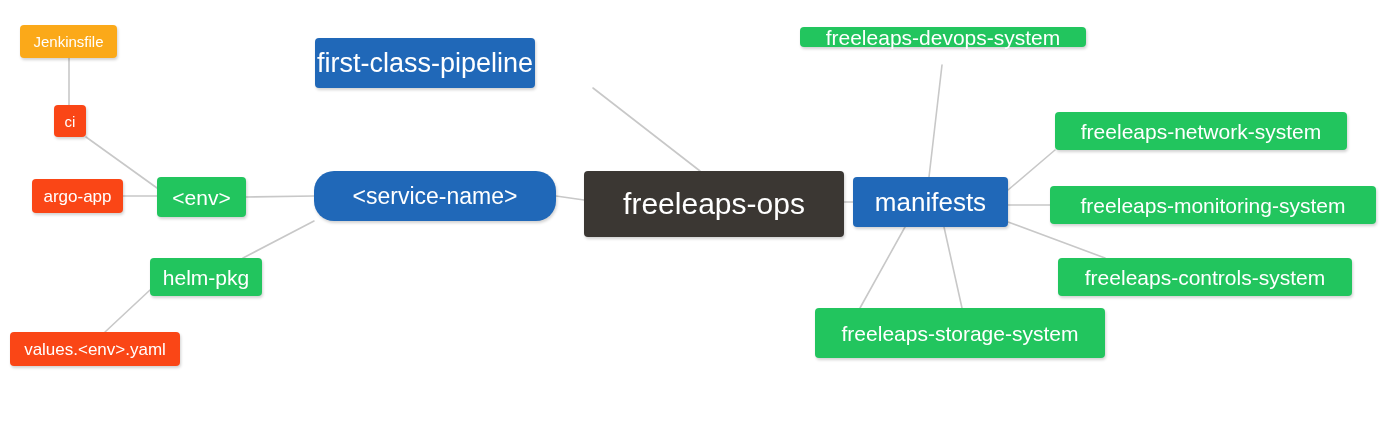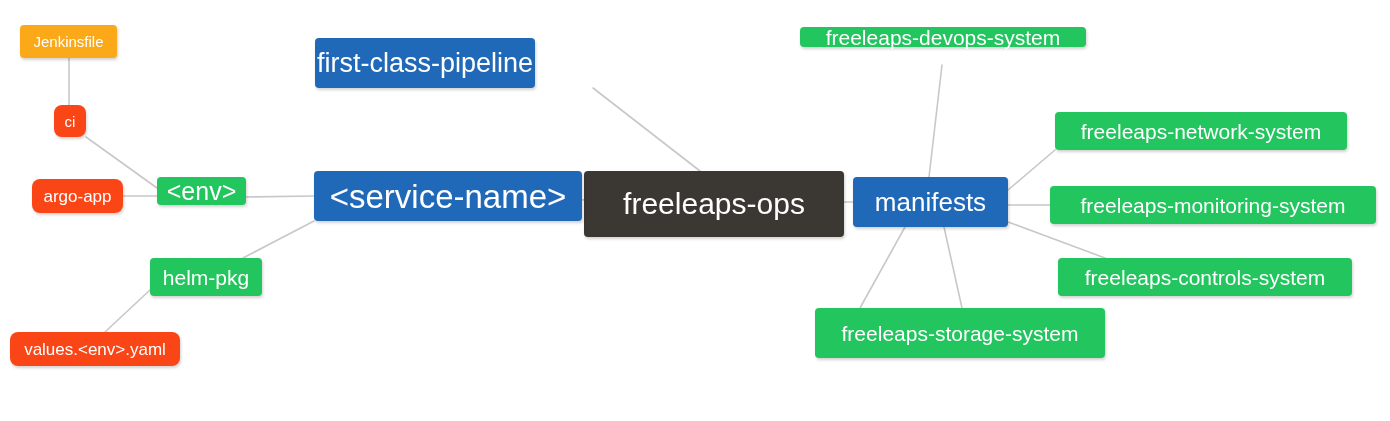--- a/index.html
+++ b/index.html
@@ -41,21 +41,21 @@
     padding: 0 12px;
   }
   .node-label {
     display: block;
     white-space: nowrap;
   }
   
   .n-root  { background: #3b3733; }
   .n-blue  { background: #2068b8; }
   .n-green { background: #22c55e; }
-  .n-red   { background: #fa4616; border-radius: 8px; }
+  .n-red   { background: #fa4616; }
   .n-orange{ background: #fba919; }
 </style>
 </head>
 <body>
 
 <div id="mindmap-canvas">
   <svg id="edge-layer" viewBox="0 0 1390 421" preserveAspectRatio="none" aria-hidden="true">
       <line x1="593" y1="88" x2="700" y2="171" stroke="#c8c8c8" stroke-width="1.6" stroke-linecap="round"></line>
       <line x1="556" y1="196" x2="584" y2="200" stroke="#c8c8c8" stroke-width="1.6" stroke-linecap="round"></line>
       <line x1="844" y1="202" x2="853" y2="202" stroke="#c8c8c8" stroke-width="1.6" stroke-linecap="round"></line>
@@ -72,27 +72,27 @@
       <line x1="944" y1="227" x2="962" y2="308" stroke="#c8c8c8" stroke-width="1.6" stroke-linecap="round"></line>
       <line x1="905" y1="227" x2="860" y2="308" stroke="#c8c8c8" stroke-width="1.6" stroke-linecap="round"></line>
     </svg>
   <div id="node-layer">
       <div class="node n-root" style="left: 584px; top: 171px; width: 260px; height: 66px; font-size: 30px;">
         <span class="node-label">freeleaps-ops</span>
       </div>
       <div class="node n-blue" style="left: 315px; top: 38px; width: 220px; height: 50px; font-size: 27px;">
         <span class="node-label">first-class-pipeline</span>
       </div>
-      <div class="node n-blue" style="left: 314px; top: 171px; width: 268px; height: 50px; font-size: 33px;">
+      <div class="node n-blue" style="left: 314px; top: 171px; width: 242px; height: 50px; font-size: 23px; border-radius: 20px;">
         <span class="node-label">&lt;service-name&gt;</span>
       </div>
       <div class="node n-blue" style="left: 853px; top: 177px; width: 155px; height: 50px; font-size: 26px;">
         <span class="node-label">manifests</span>
       </div>
-      <div class="node n-green" style="left: 157px; top: 177px; width: 89px; height: 28px; font-size: 25px;">
+      <div class="node n-green" style="left: 157px; top: 177px; width: 89px; height: 40px; font-size: 21px;">
         <span class="node-label">&lt;env&gt;</span>
       </div>
       <div class="node n-green" style="left: 150px; top: 258px; width: 112px; height: 38px; font-size: 21px;">
         <span class="node-label">helm-pkg</span>
       </div>
       <div class="node n-red" style="left: 54px; top: 105px; width: 32px; height: 32px; font-size: 15px;">
         <span class="node-label">ci</span>
       </div>
       <div class="node n-orange" style="left: 20px; top: 25px; width: 97px; height: 33px; font-size: 15px;">
         <span class="node-label">Jenkinsfile</span>

